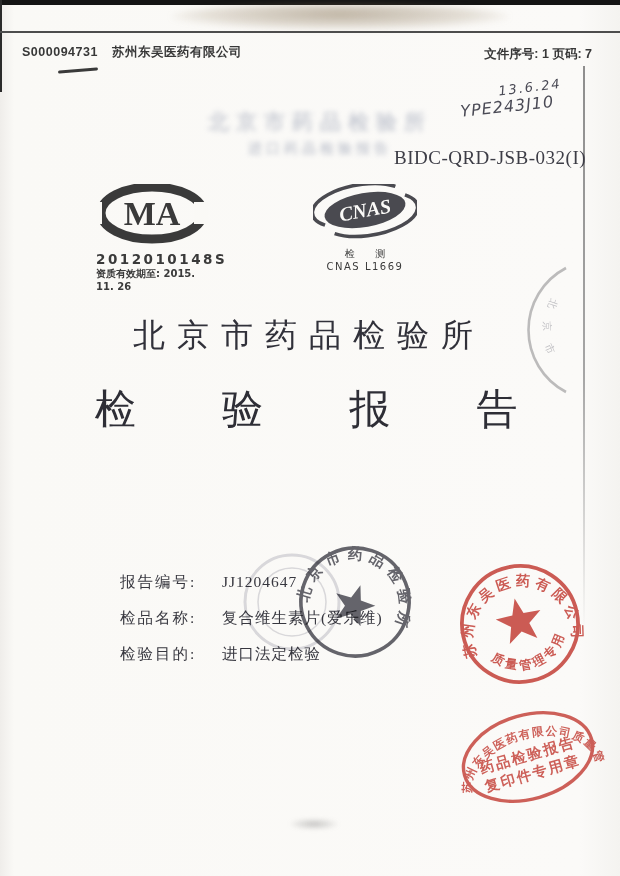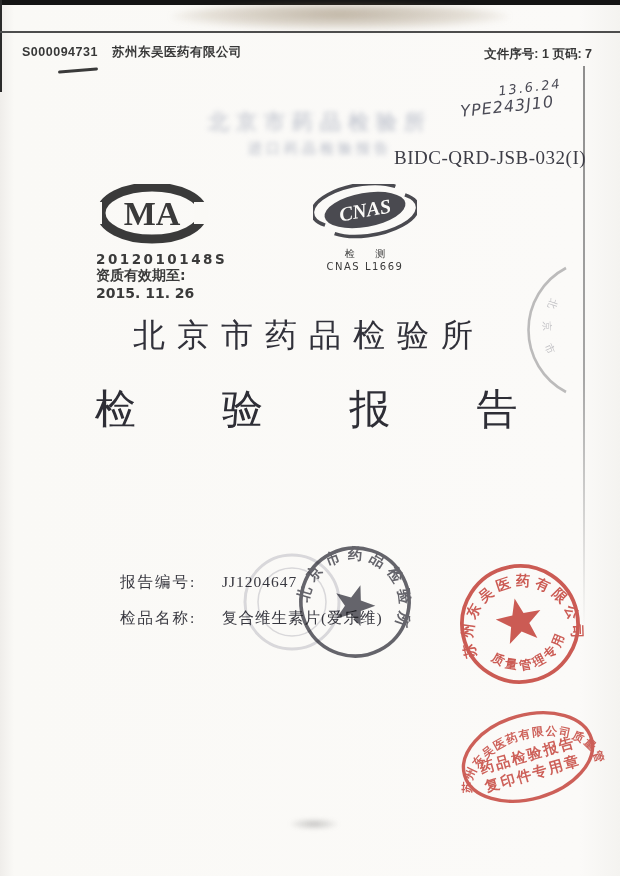--- a/index.html
+++ b/index.html
@@ -29,21 +29,21 @@
   .hw1{font-size:13px;transform:rotate(-7deg);margin-left:38px;letter-spacing:2px;}
   .hw2{font-size:16px;transform:rotate(-6deg);margin-top:2px;letter-spacing:1px;}
   .ghost{position:absolute;left:160px;top:108px;width:320px;text-align:center;color:#7d87a0;
     filter:blur(2.6px);opacity:.38;pointer-events:none;}
   .ghost-l1{font-size:21px;font-weight:bold;letter-spacing:7px;}
   .ghost-l2{font-size:14px;font-weight:bold;letter-spacing:4px;margin-top:4px;}
   .doc-code{position:absolute;left:394px;top:147px;font-size:19px;letter-spacing:.5px;color:#3d3d46;}
   .logos{position:absolute;left:96px;top:182px;width:340px;height:95px;}
   .logo-cma{position:absolute;left:0;top:2px;width:118px;color:#3a3a3a;}
   .cma-num{font-family:"DejaVu Sans","Liberation Sans",sans-serif;font-weight:bold;font-size:13.5px;letter-spacing:2.5px;margin-top:1px;}
-  .cma-valid{font-family:"DejaVu Sans","Liberation Sans",sans-serif;font-weight:bold;font-size:14px;letter-spacing:0;margin-top:0px;}
+  .cma-valid{font-family:"DejaVu Sans","Liberation Sans",sans-serif;font-weight:bold;font-size:10px;letter-spacing:0;margin-top:0px;}
   .logo-ilac{position:absolute;left:116px;top:0px;width:90px;text-align:center;}
   .logo-cnas{position:absolute;left:214px;top:2px;width:110px;text-align:center;color:#3a3a3a;}
   .cnas-type{font-size:10px;letter-spacing:9px;margin-top:1px;padding-left:9px;}
   .cnas-num{font-family:"DejaVu Sans","Liberation Sans",sans-serif;font-size:10px;letter-spacing:1.5px;margin-top:0;}
   .arc-stamp{position:absolute;left:526px;top:262px;mix-blend-mode:multiply;}
   .title-org{position:absolute;left:0;top:314px;width:606px;text-align:center;
     font-size:32px;font-weight:500;letter-spacing:12px;text-indent:12px;color:#31313a;}
   .title-report{position:absolute;left:0;top:382px;width:612px;text-align:center;
     font-size:41px;font-weight:500;letter-spacing:38px;text-indent:38px;color:#2e2e36;}
   .fields{position:absolute;left:120px;top:572px;width:360px;font-size:15.5px;color:#37373f;}
@@ -133,20 +133,24 @@
 
   <div class="fields">
     <div class="field-row">
       <span class="field-label">报告编号:</span>
       <span class="field-value">JJ1204647</span>
     </div>
     <div class="field-row">
       <span class="field-label">检品名称:</span>
       <span class="field-value">复合维生素片(爱乐维)</span>
     </div>
+    <div class="field-row">
+      <span class="field-label">检验目的:</span>
+      <span class="field-value">进口法定检验</span>
+    </div>
   </div>
 
   <svg class="stamp stamp-black-faint" width="112" height="112" viewBox="0 0 112 112">
     <circle cx="56" cy="56" r="47" fill="none" stroke="#55556a" stroke-width="3"></circle>
     <circle cx="56" cy="56" r="34" fill="none" stroke="#55556a" stroke-width="1.5"></circle>
   </svg>
 
   <svg class="stamp stamp-black" width="128" height="128" viewBox="0 0 128 128">
     <defs>
         <path id="bTop" d="M 22 86 A 46 46 0 1 1 106 86"></path>

